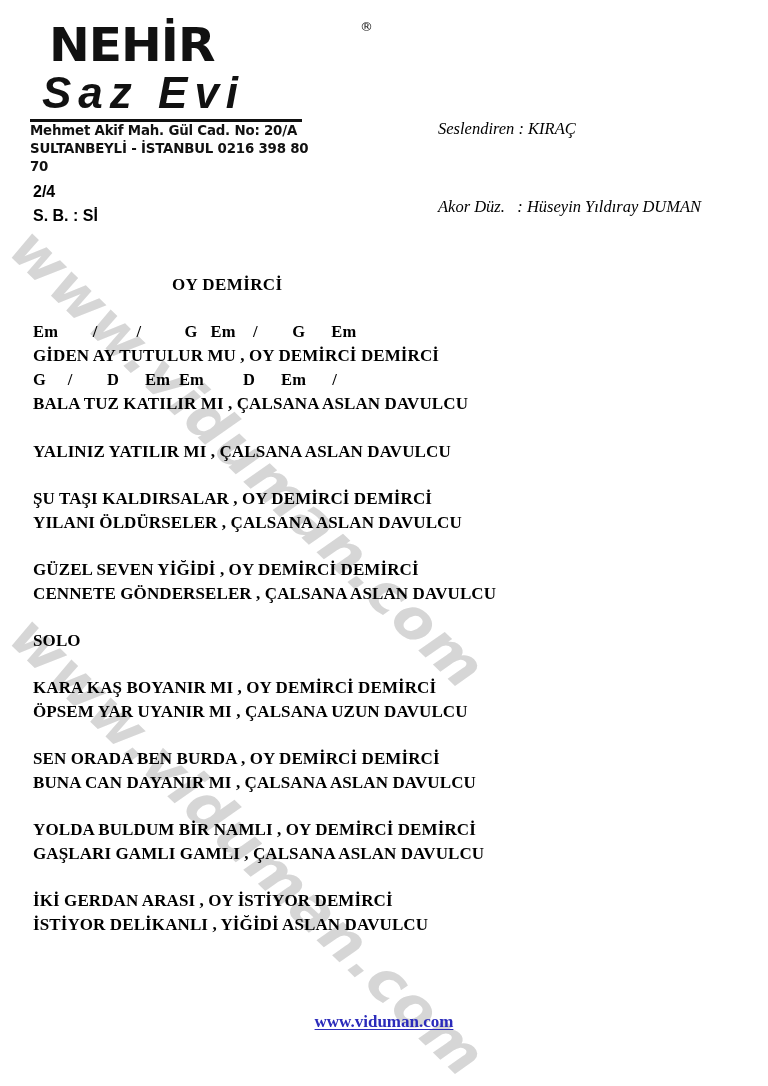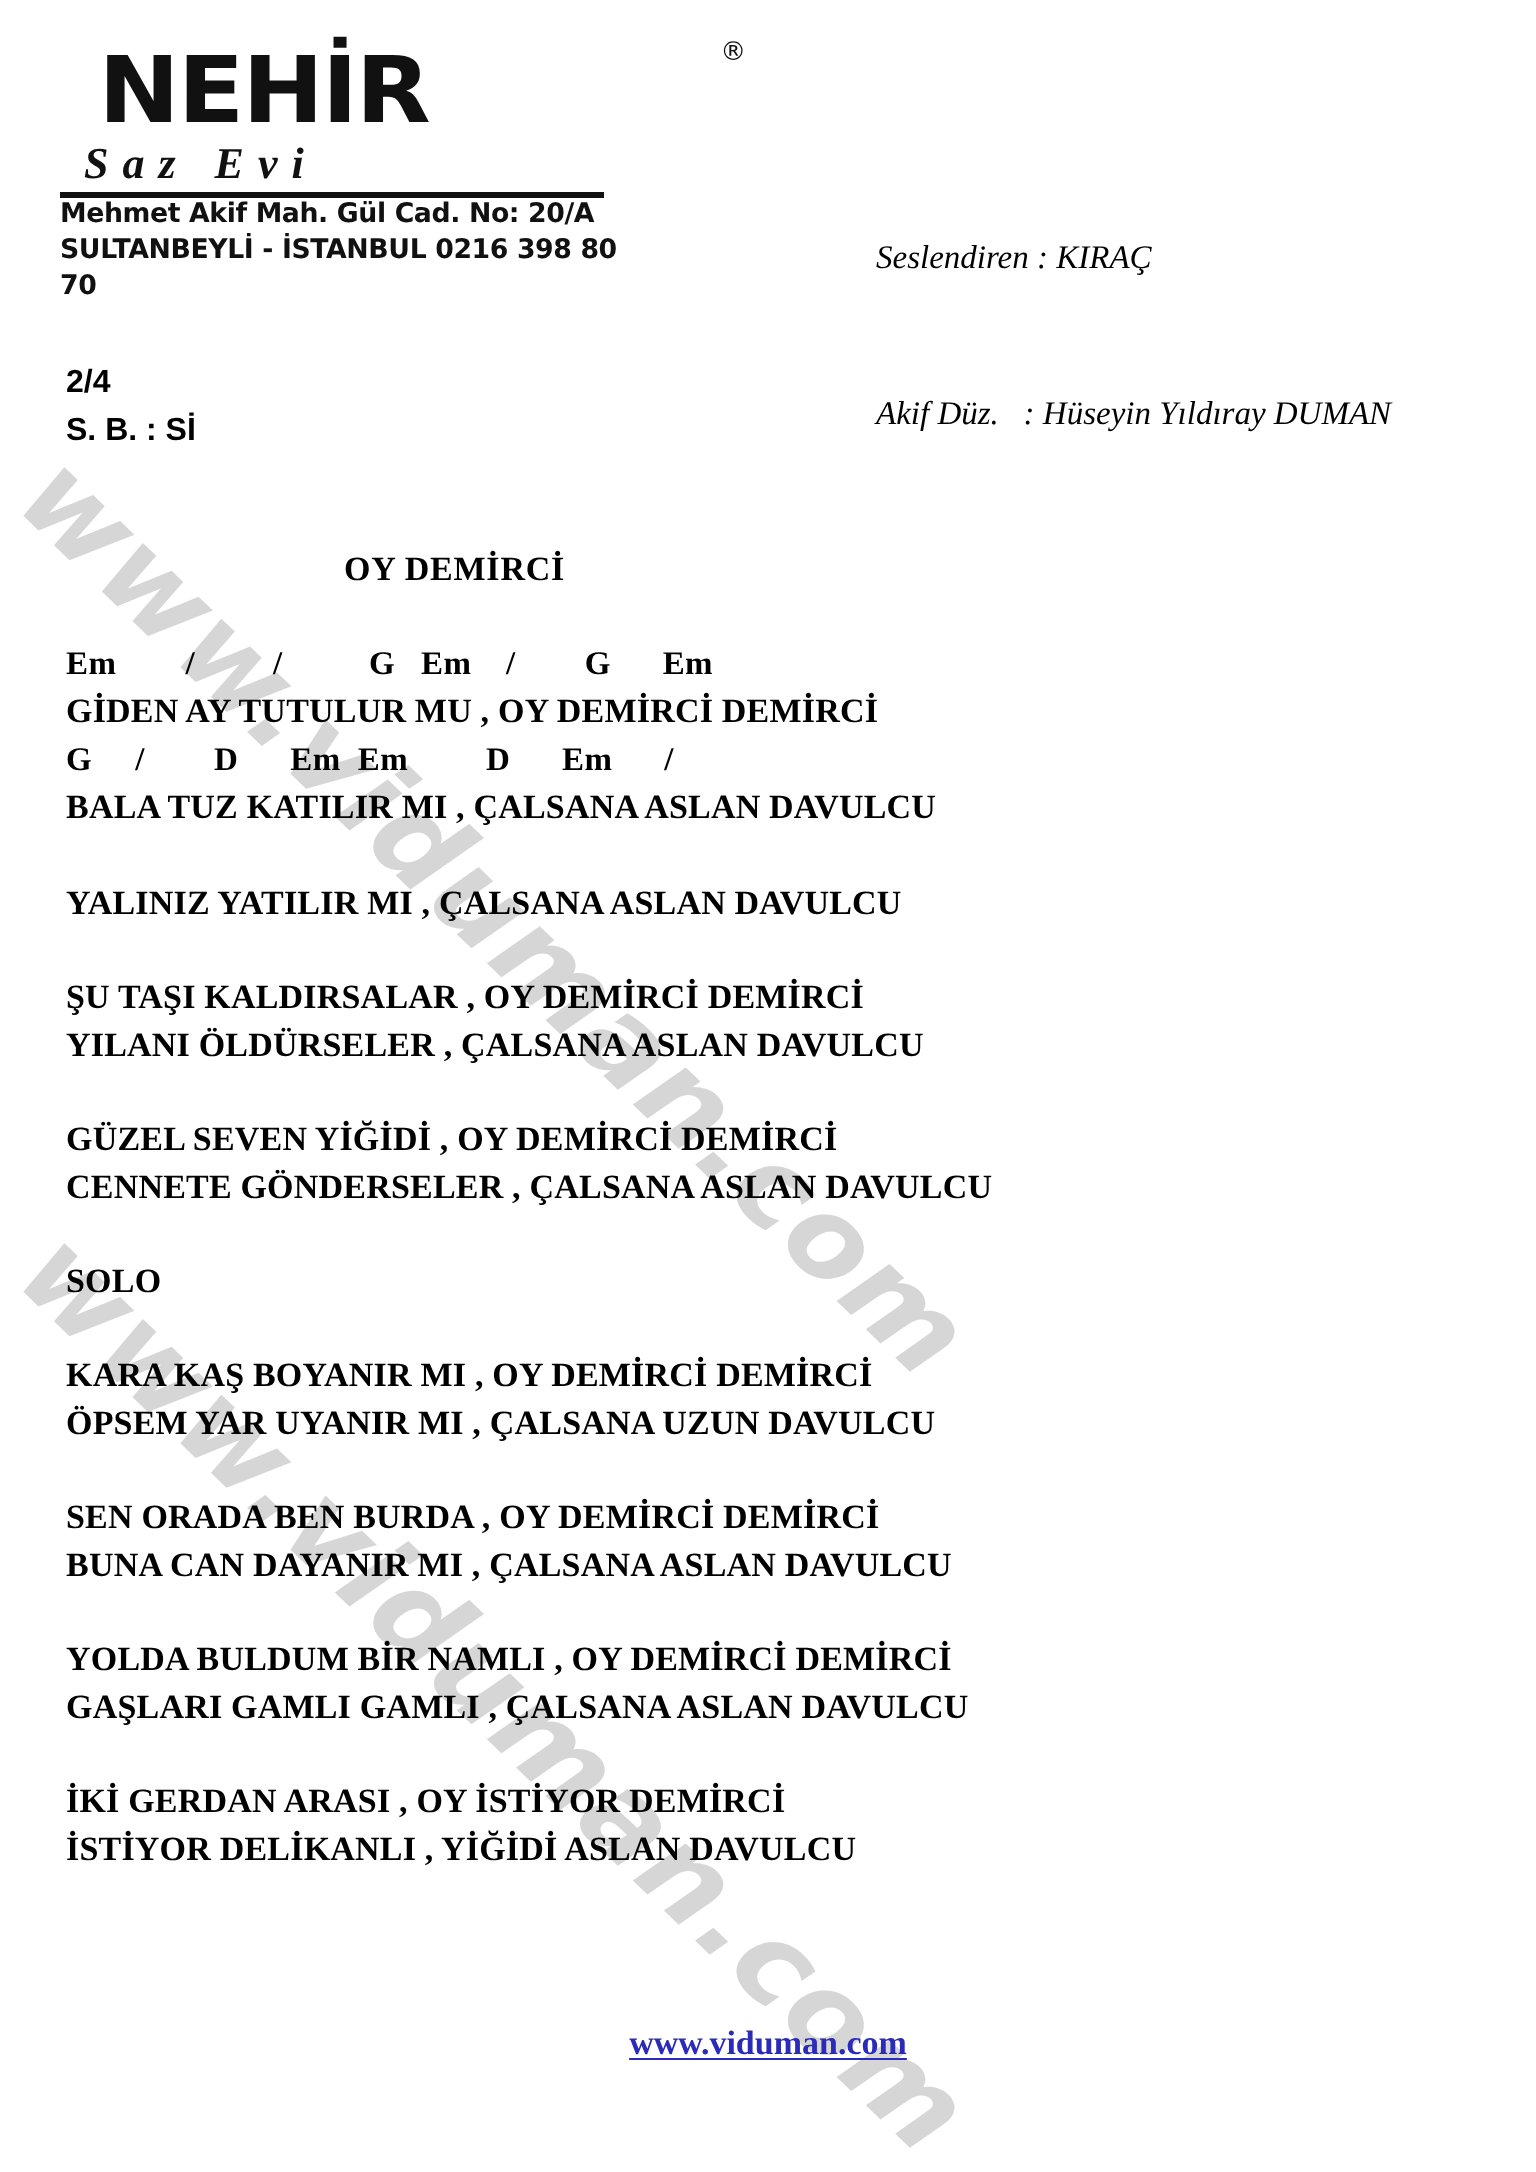--- a/index.html
+++ b/index.html
@@ -88,24 +88,24 @@
     right: -24px;
     top: -2px;
     font-size: 13px;
     font-weight: 400;
     letter-spacing: 0;
     transform: scaleX(.94);
   }
   .logo-script {
     margin-top: 2px;
     padding-left: 12px;
-    font-family: Liberation Serif, serif;
+    font-family: Liberation Sans, sans-serif;
     font-style: italic;
     font-weight: 700;
-    font-size: 22px;
+    font-size: 44px;
     line-height: 1.05;
     letter-spacing: 7px;
     color: #111111;
   }
   .logo-rule {
     margin-top: 3px;
     width: 272px;
     height: 3px;
     background: #111111;
   }
@@ -211,21 +211,21 @@
     <div class="logo-block">
       <div class="logo-wordmark"><span>NEHİR</span><span class="reg">®</span></div>
       <div class="logo-script">Saz Evi</div>
       <div class="logo-rule"></div>
       <div class="logo-addr">Mehmet Akif Mah. Gül Cad. No: 20/A</div>
       <div class="logo-addr">SULTANBEYLİ - İSTANBUL 0216 398 80 70</div>
     </div>
 
     <div class="credits">
       <div>Seslendiren : KIRAÇ</div>
-      <div>Akif Düz.   : Hüseyin Yıldıray DUMAN</div>
+      <div>Akor Düz.   : Hüseyin Yıldıray DUMAN</div>
     </div>
 
     <div class="meta">
       <div>2/4</div>
       <div>S. B. : Sİ</div>
     </div>
 
     <div class="song-title">OY DEMİRCİ</div>
 
     <div class="body-block" id="song-body">

